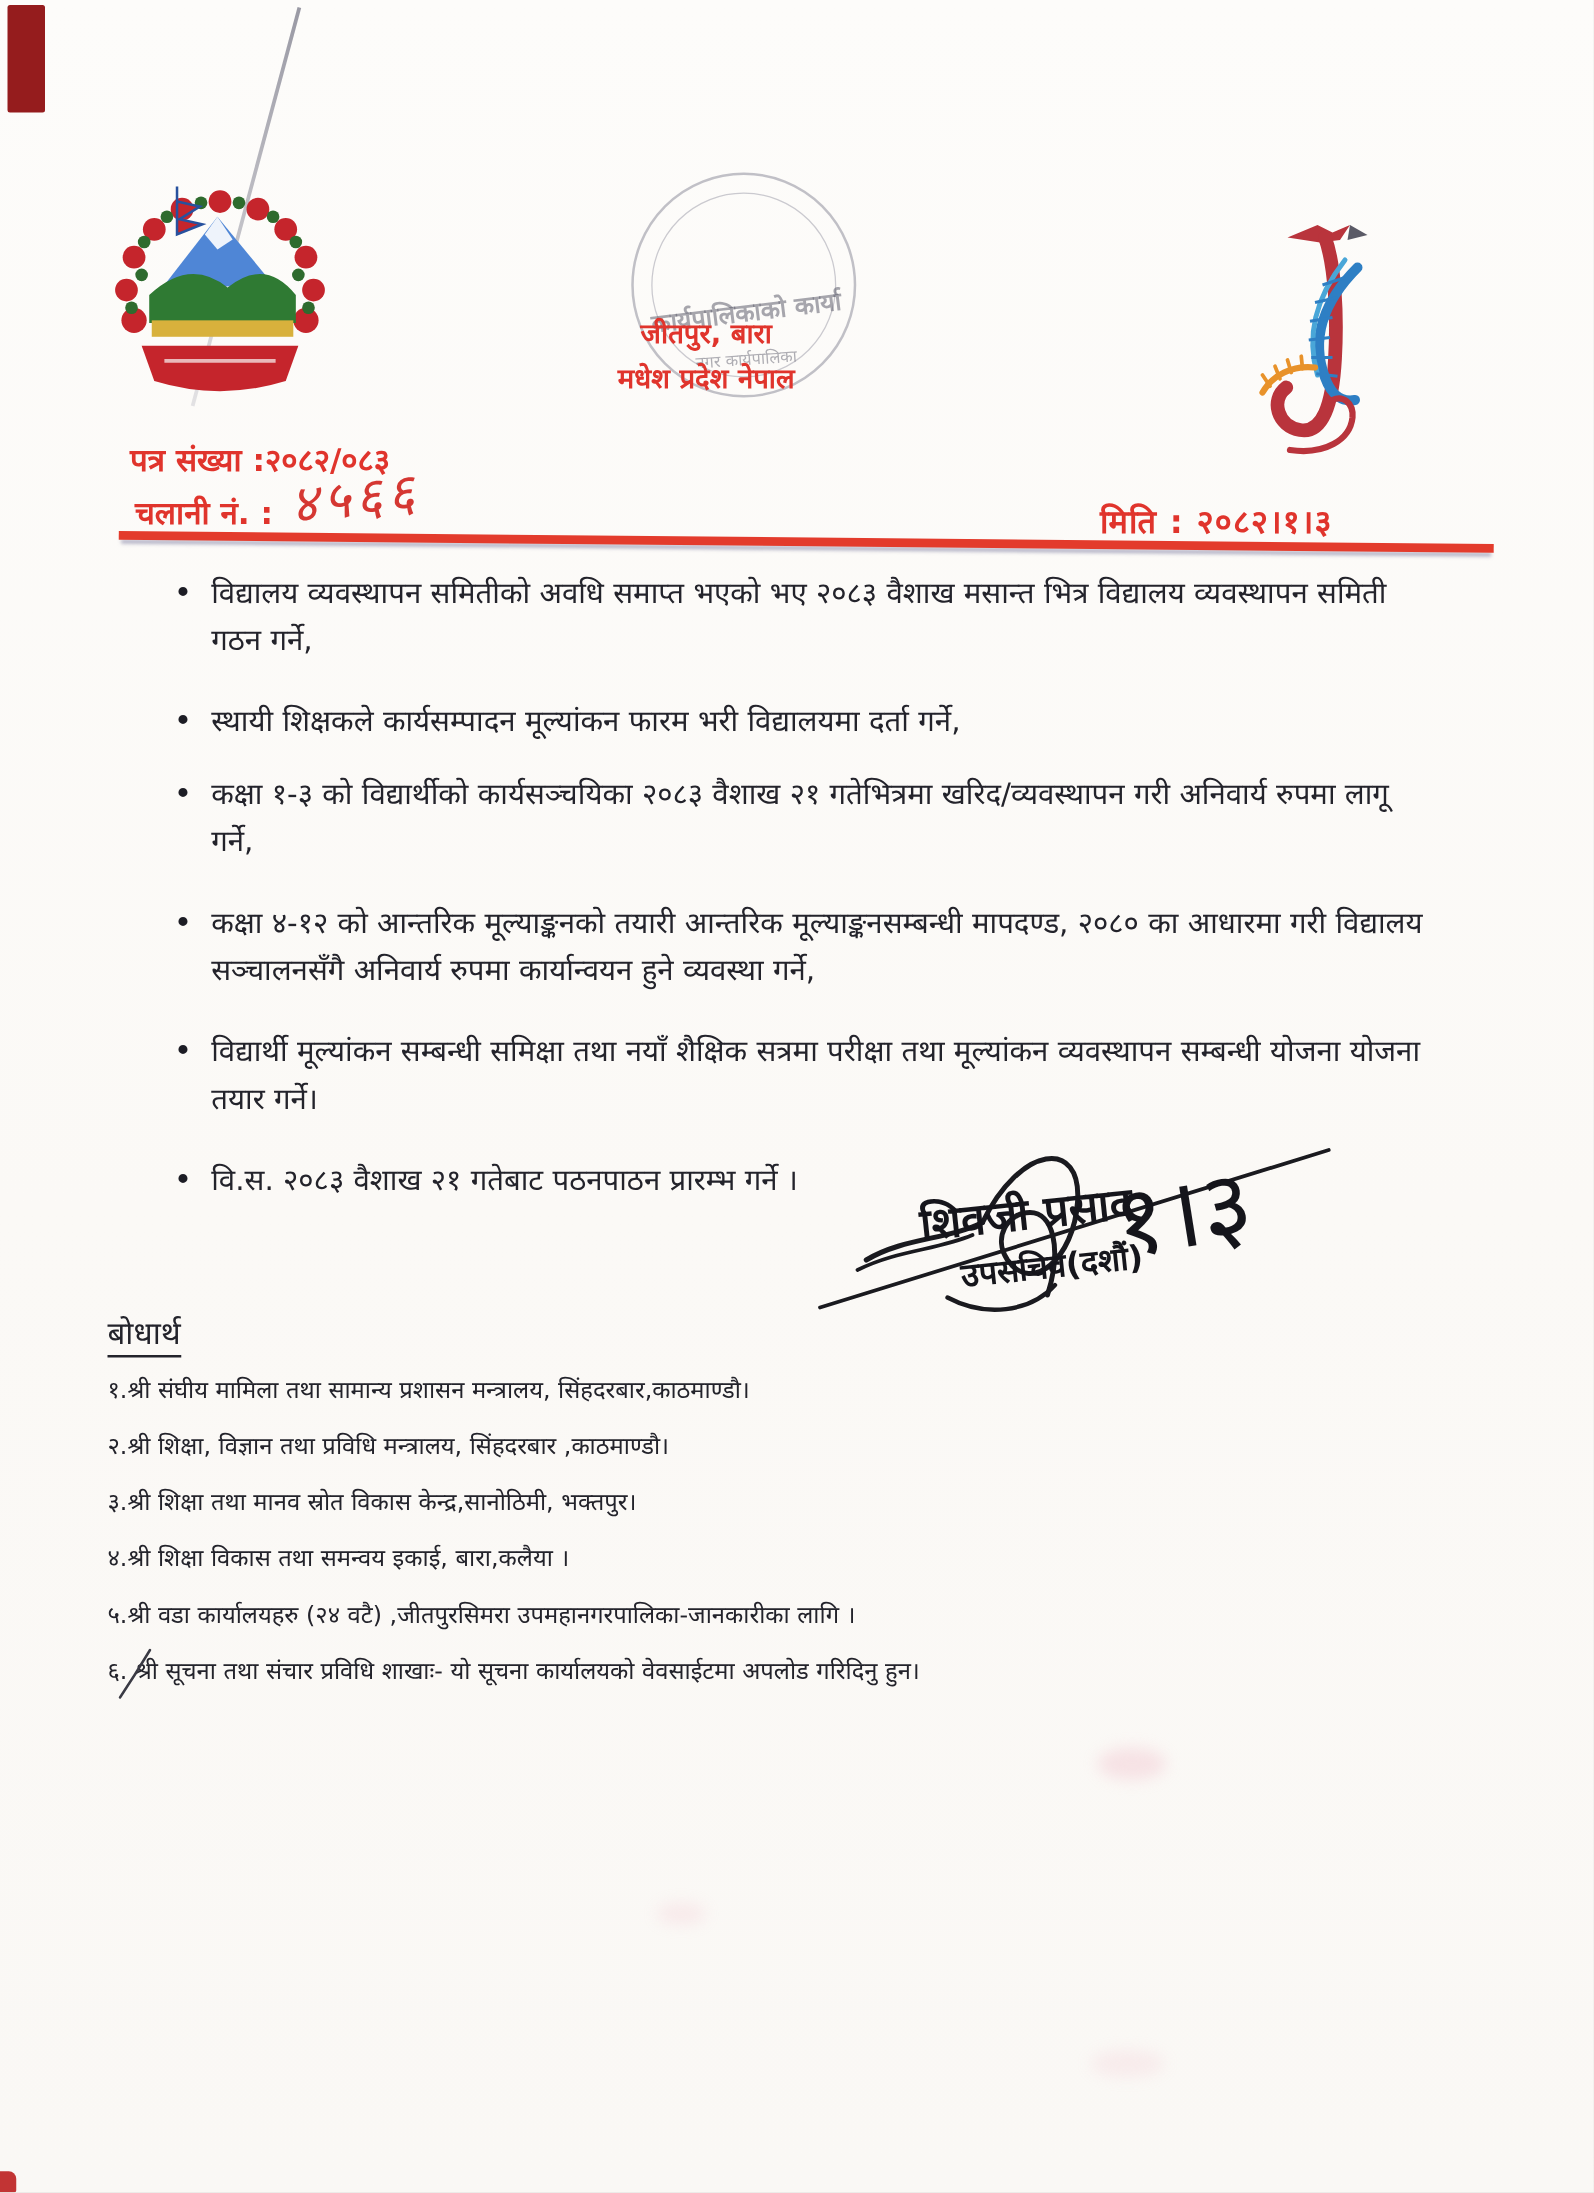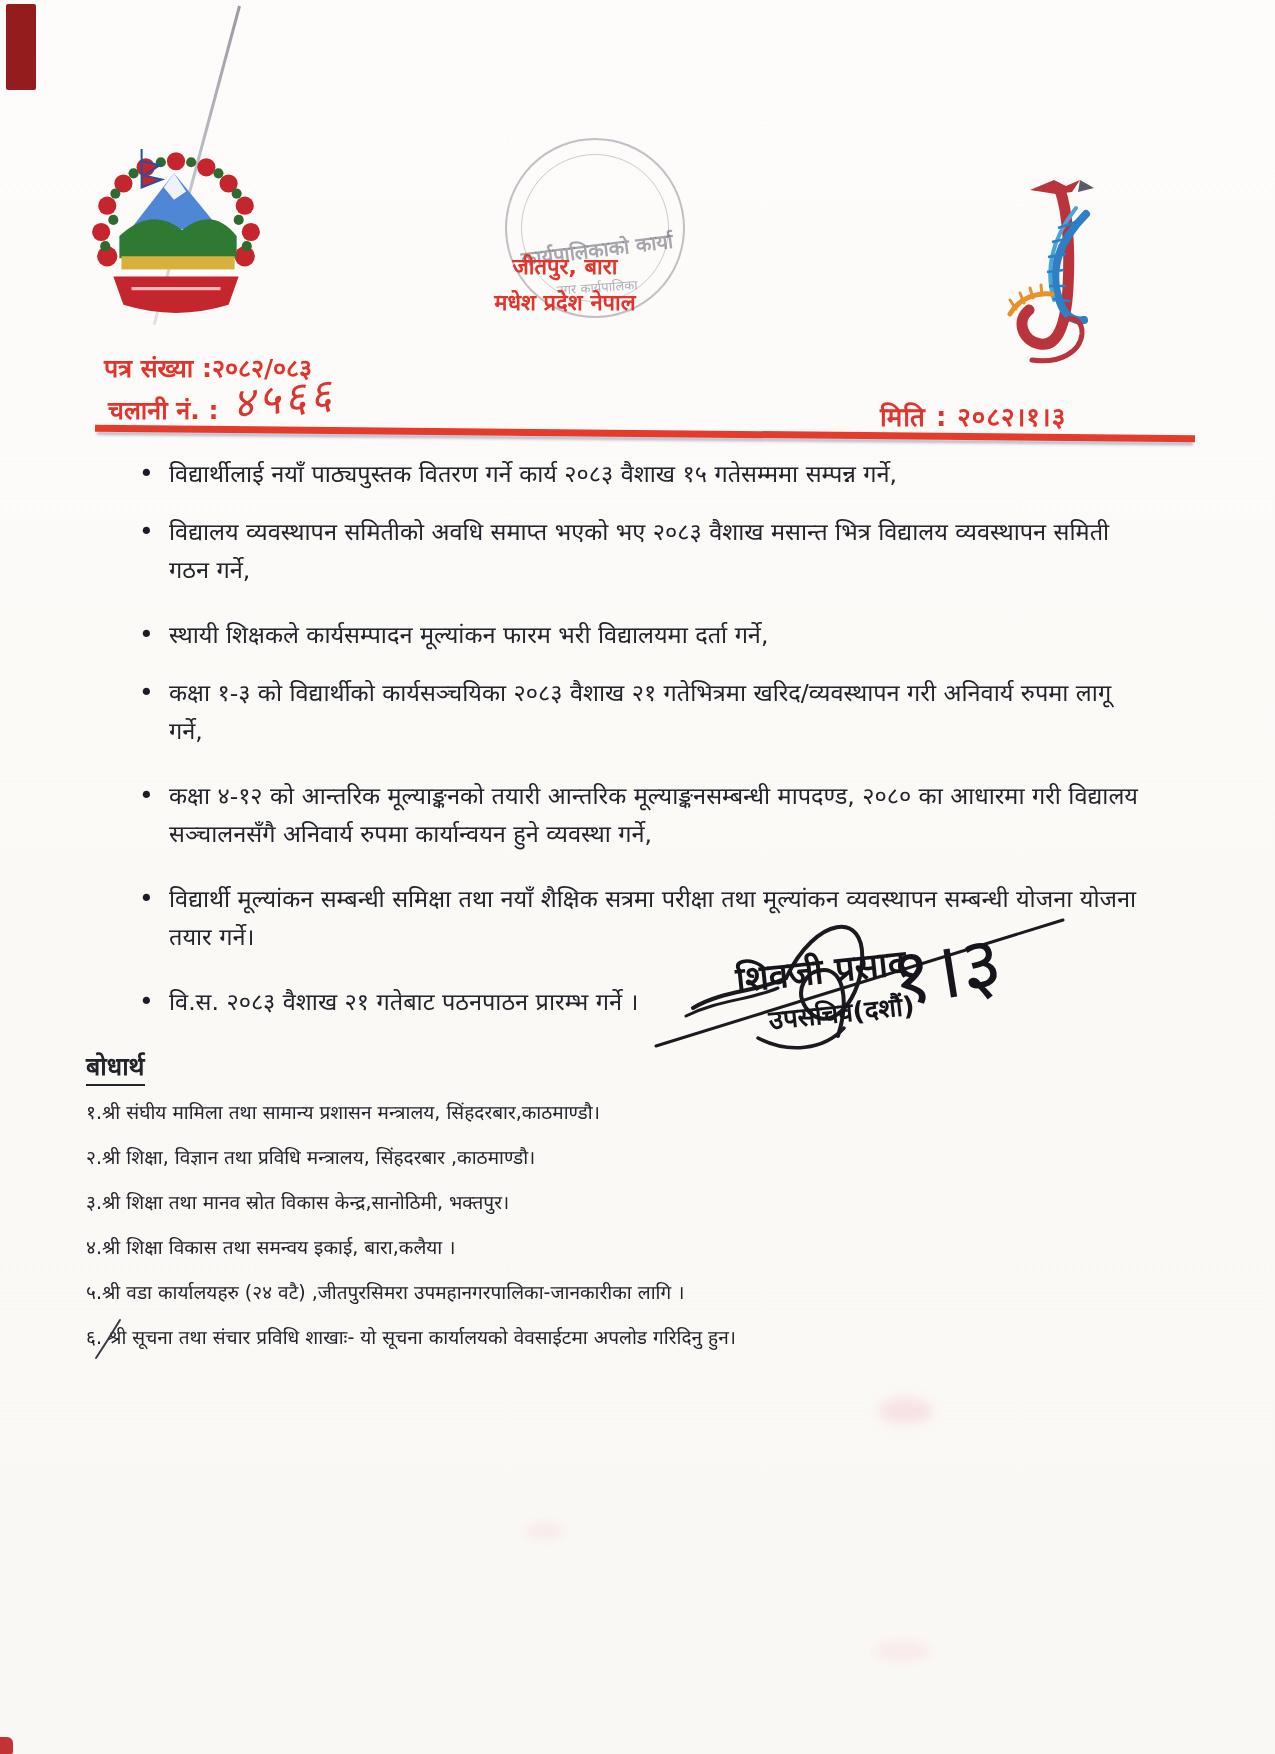--- a/index.html
+++ b/index.html
@@ -51,21 +51,21 @@
   .bullets li{position:relative;padding-left:32px;margin-bottom:20px;font-size:23.5px;line-height:38px;color:#23232b;}
   .bullets li::before{content:"•";position:absolute;left:2px;top:0;font-size:25px;color:#1c1c24;}
   .bullets li.gap{margin-top:27px;}
   
   .signature{position:absolute;left:638px;top:858px;width:445px;height:200px;}
   .sig-name{position:absolute;left:735px;top:938px;width:330px;font-size:35px;font-weight:bold;
     transform:rotate(-6deg);color:#15151b;white-space:nowrap;}
   .sig-title{position:absolute;left:768px;top:988px;width:260px;font-size:26px;font-weight:bold;
     transform:rotate(-6deg);color:#15151b;white-space:nowrap;}
   
-  .cc-head{position:absolute;left:86px;top:1048px;font-size:25px;font-weight:bold;
+  .cc-head{position:absolute;left:86px;top:1048px;font-size:25px;font-weight:normal;
     border-bottom:2px solid #23232b;padding-bottom:2px;color:#23232b;}
   .cc-list{position:absolute;left:86px;top:1096px;width:1080px;list-style:none;margin:0;padding:0;}
   .cc-list li{font-size:19px;line-height:33px;margin-bottom:12px;color:#23232b;white-space:nowrap;}
   .tick{position:absolute;left:92px;top:1318px;width:30px;height:42px;pointer-events:none;}
 </style>
 </head>
 <body>
 
 <div class="page">
 
@@ -153,21 +153,20 @@
     <path d="M30,198 C58,202 78,190 80,172 C81,160 72,154 64,158" fill="none" stroke="#b9343c" stroke-width="5" stroke-linecap="round"></path>
   </svg>
 
   <div class="meta ref">पत्र संख्या :२०८२/०८३</div>
   <div class="meta chalani">चलानी नं. :</div>
   <div class="meta chalani-no">४५६६</div>
   <div class="meta date">मिति : २०८२।१।३</div>
   <div class="rule"></div>
 
   <ul class="bullets">
-    <li>विद्यार्थीलाई नयाँ पाठ्यपुस्तक वितरण गर्ने कार्य २०८३ वैशाख १५ गतेसम्ममा सम्पन्न गर्ने,</li>
     <li>विद्यालय व्यवस्थापन समितीको अवधि समाप्त भएको भए २०८३ वैशाख मसान्त भित्र विद्यालय व्यवस्थापन समिती गठन गर्ने,</li>
     <li class="gap">स्थायी शिक्षकले कार्यसम्पादन मूल्यांकन फारम भरी विद्यालयमा दर्ता गर्ने,</li>
     <li>कक्षा १-३ को विद्यार्थीको कार्यसञ्चयिका २०८३ वैशाख २१ गतेभित्रमा खरिद/व्यवस्थापन गरी अनिवार्य रुपमा लागू गर्ने,</li>
     <li class="gap">कक्षा ४-१२ को आन्तरिक मूल्याङ्कनको तयारी आन्तरिक मूल्याङ्कनसम्बन्धी मापदण्ड, २०८० का आधारमा गरी विद्यालय सञ्चालनसँगै अनिवार्य रुपमा कार्यान्वयन हुने व्यवस्था गर्ने,</li>
     <li class="gap">विद्यार्थी मूल्यांकन सम्बन्धी समिक्षा तथा नयाँ शैक्षिक  सत्रमा परीक्षा तथा मूल्यांकन व्यवस्थापन सम्बन्धी योजना योजना तयार गर्ने।</li>
     <li class="gap">वि.स. २०८३ वैशाख २१ गतेबाट पठनपाठन प्रारम्भ गर्ने ।</li>
   </ul>
 
   <svg class="signature" viewBox="0 0 445 200">
     <path d="M18,188 L425,62" stroke="#1a1a1f" stroke-width="3" fill="none" stroke-linecap="round"></path>

